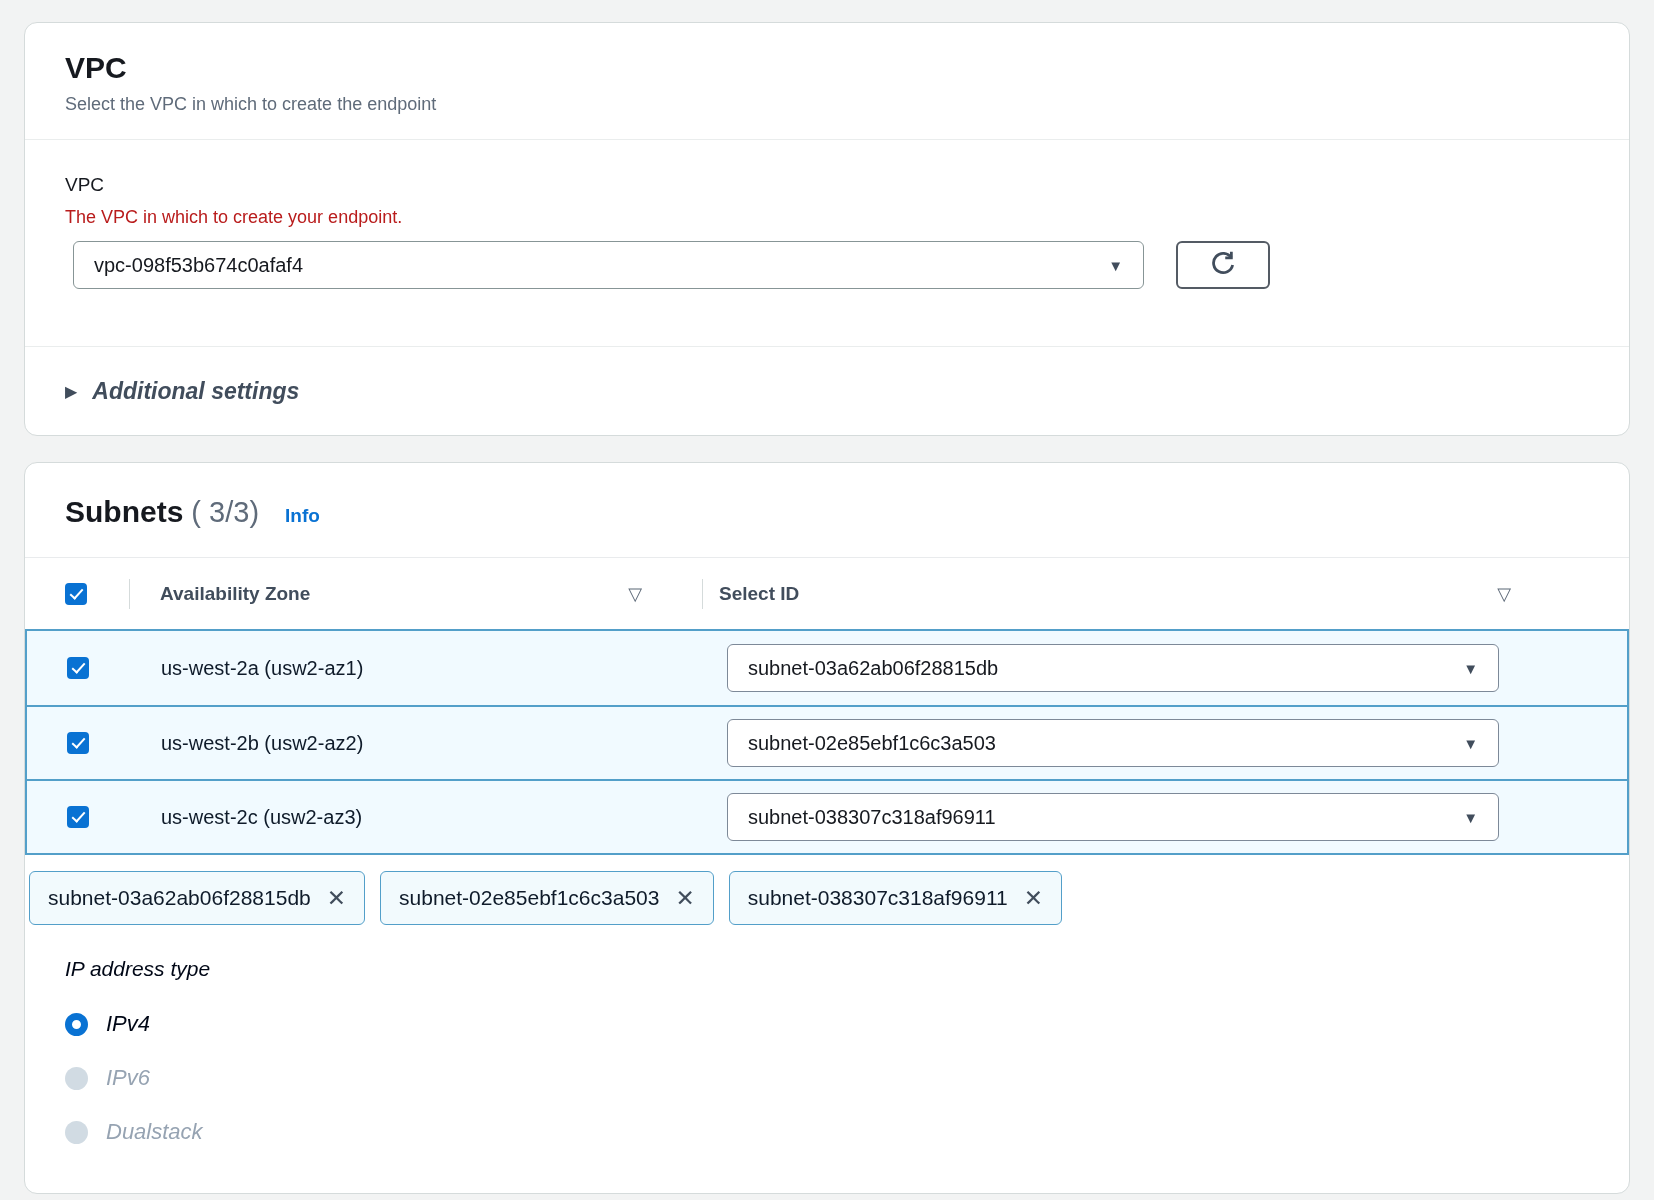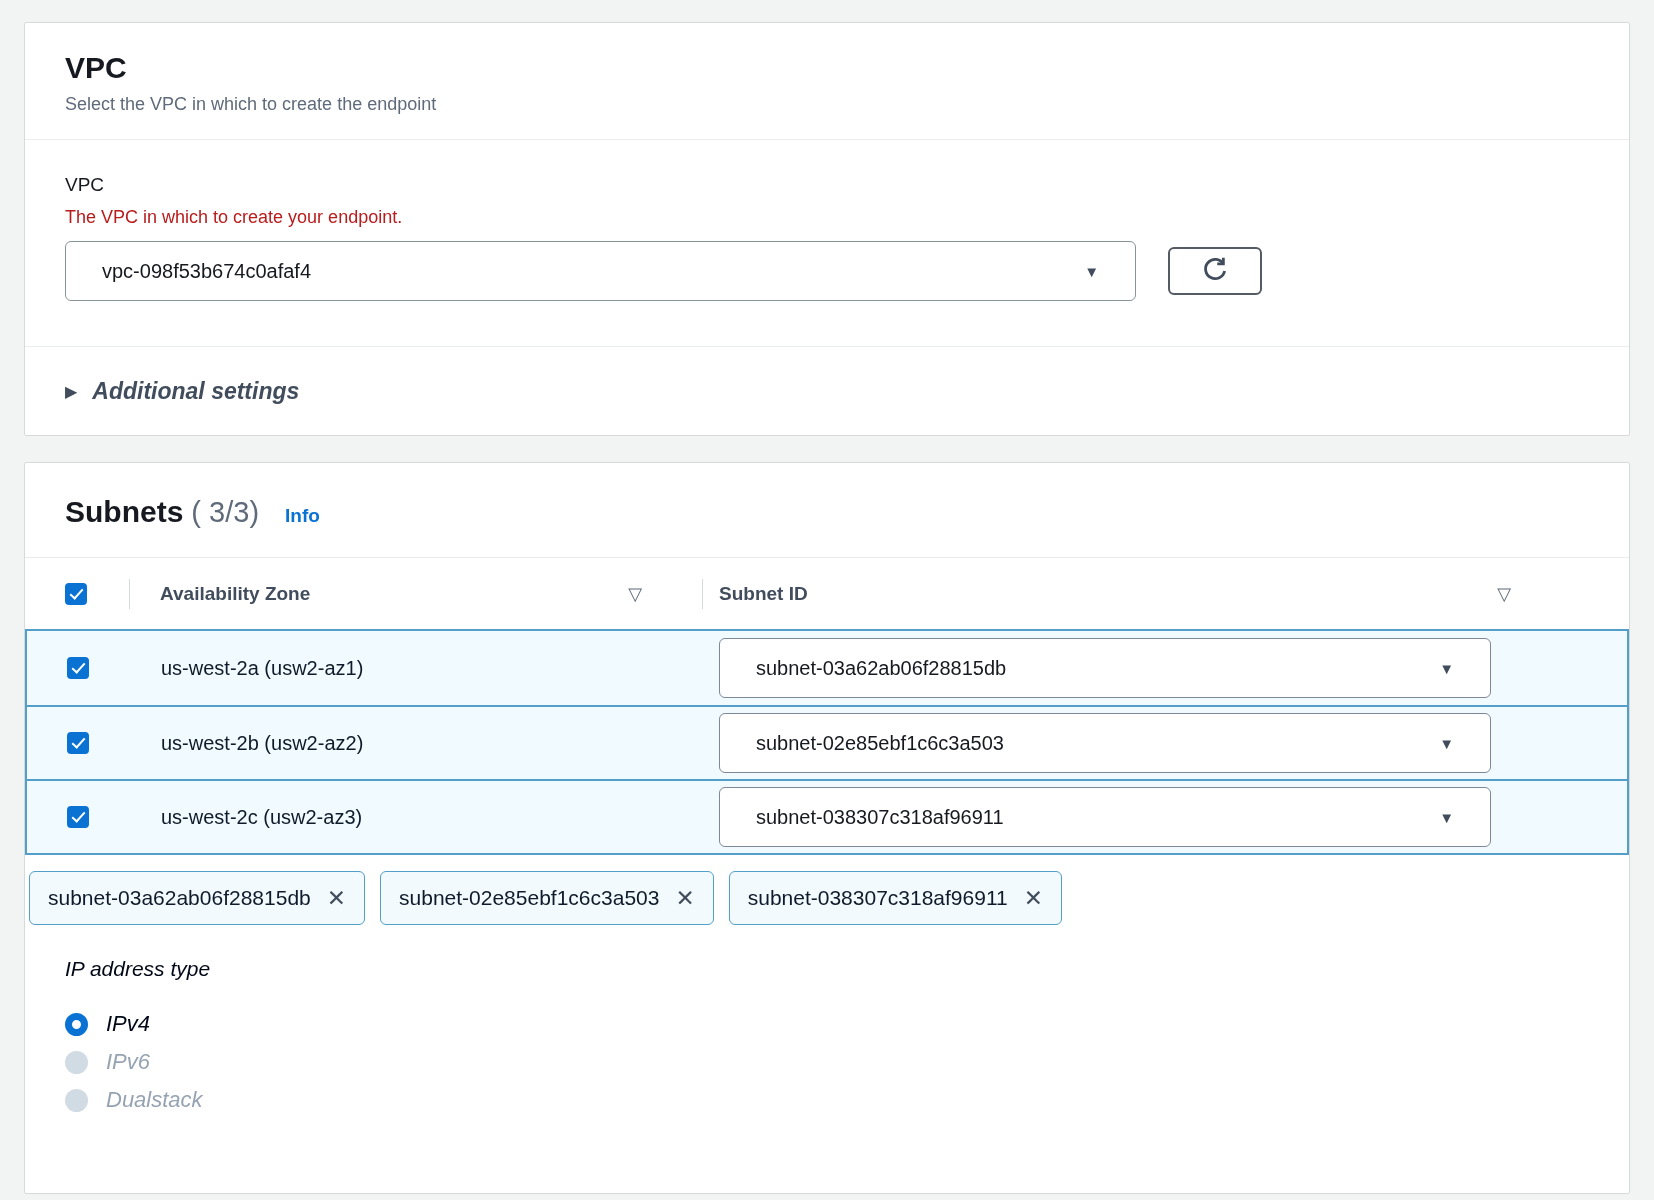--- a/index.html
+++ b/index.html
@@ -5,37 +5,37 @@
   * { box-sizing: border-box; }
   html,body { margin:0; padding:0; }
   body {
     width:1654px; height:1200px; position:relative;
     background:#f2f3f3;
     font-family:"Liberation Sans", sans-serif;
     color:#16191f;
   }
   .card {
     position:absolute; left:24px; width:1606px;
-    background:#ffffff; border:1px solid #d5dbdb; border-radius:2px;
+    background:#ffffff; border:1px solid #d5dbdb; border-radius:13px;
   }
   #vpc-card { top:22px; height:414px; }
   #subnets-card { top:462px; height:732px; }
 
   
   .card-header { padding:28px 40px 24px 40px; border-bottom:1px solid #eaeded; }
   .card-title { font-size:30px; font-weight:bold; color:#16191f; line-height:34px; }
   .card-subtitle { margin-top:9px; font-size:18px; color:#5f6b7a; }
   .vpc-body { padding:34px 40px 0 40px; }
   .field-label { font-size:19px; color:#16191f; }
   .field-desc { margin-top:11px; font-size:18px; color:#b91c1c; }
   .select-row { margin-top:13px; display:flex; align-items:center; }
   .select {
-    height:60px; background:#fff; border:1px solid #879596; border-radius:6px;
+    height:48px; background:#fff; border:1px solid #879596; border-radius:6px;
     display:flex; align-items:center; justify-content:space-between;
-    padding:0 36px; font-size:20px; color:#16191f; cursor:pointer;
+    padding:0 20px; font-size:20px; color:#16191f; cursor:pointer;margin-left:8px;
   }
   .vpc-select { width:1071px; }
   .caret { font-size:15px; color:#414d5c; margin-left:14px; }
   .refresh-btn {
     margin-left:32px; width:94px; height:48px; background:#fff;
     border:2px solid #545b64; border-radius:6px;
     display:flex; align-items:center; justify-content:center; cursor:pointer;
   }
   .vpc-footer {
     position:absolute; left:0; right:0; bottom:0; height:89px;
@@ -86,21 +86,21 @@
   .token-row { margin-top:16px; margin-left:4px; display:flex; gap:15px; }
   .token {
     height:54px; background:#f2fafd; border:1.5px solid #539fc9; border-radius:6px;
     display:flex; align-items:center; padding:0 18px; gap:16px;
   }
   .token-label { font-size:21px; color:#0f1b2a; }
   .token-dismiss { font-size:23px; color:#414d5c; cursor:pointer; line-height:1; }
 
   .ip-section { margin:32px 40px 0 40px;font-style:italic; }
   .ip-title { font-size:21px; color:#000716; }
-  .radio-row { display:flex; align-items:center; margin-top:12px; }
+  .radio-row { display:flex; align-items:center; margin-top:28px; }
   .radio-row.first { margin-top:30px; }
   .radio {
     width:23px; height:23px; border-radius:50%; flex:none; cursor:pointer;
   }
   .radio.selected { background:#fff; border:7px solid #0972d3; }
   .radio.disabled { background:#d1dbe3; border:none; cursor:default; }
   .radio-label { margin-left:18px; font-size:22px; color:#000716; }
   .radio-label.disabled { color:#96a3b2; }
 
   svg.refresh { display:block; }
@@ -150,21 +150,21 @@
     <div class="col-check">
       <span class="checkbox"></span>
     </div>
     <div class="vdiv"></div>
     <div class="col-az">
       <span class="col-label">Availability Zone</span>
       <span class="sort-icon">▽</span>
     </div>
     <div class="vdiv"></div>
     <div class="col-subnet">
-      <span class="col-label">Subnet ID</span>
+      <span class="col-label">Select ID</span>
       <span class="sort-icon">▽</span>
     </div>
   </div>
 
   <div class="selected-block">
 
     <div class="table-row">
       <div class="col-check">
         <span class="checkbox"></span>
       </div>

